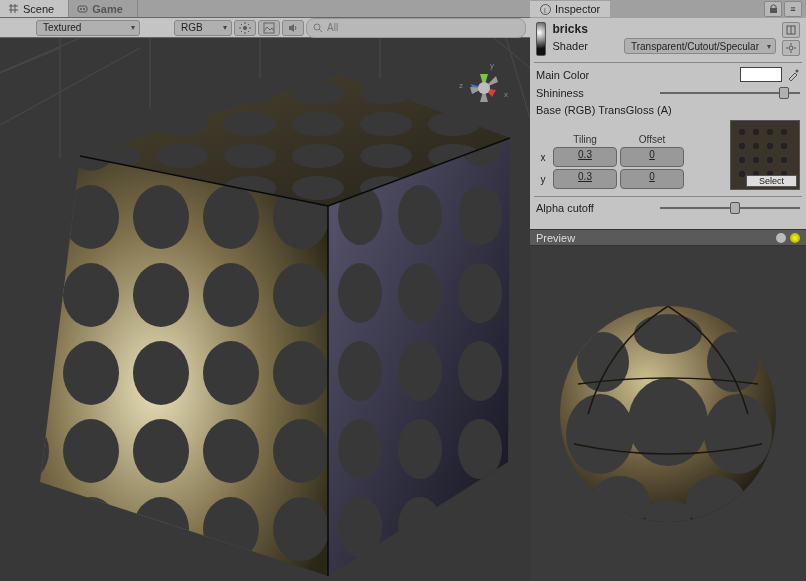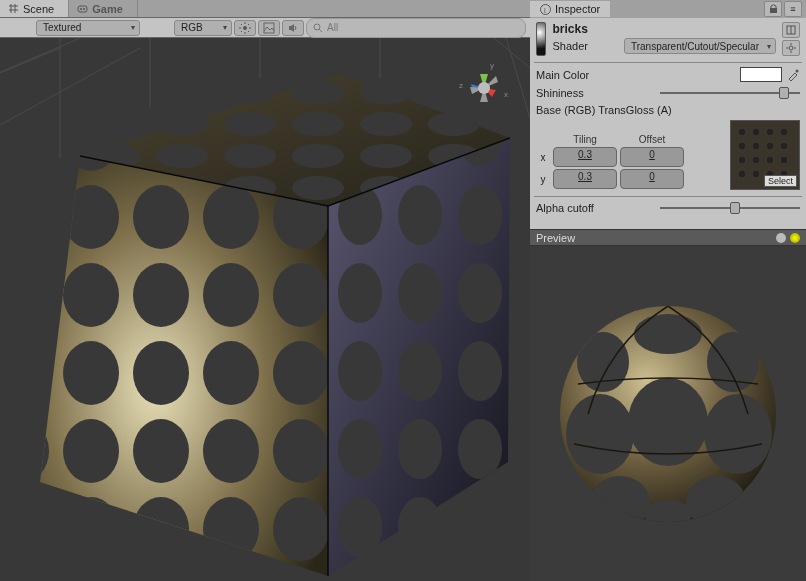--- a/index.html
+++ b/index.html
@@ -45,21 +45,21 @@
 .eyedrop { width: 14px; height: 14px; }
 .slider { flex: 1; height: 14px; position: relative; display: flex; align-items: center; }
 .slider-track { flex: 1; height: 2px; background: #666; }
 .slider-thumb { width: 10px; height: 12px; background: #b0b0b0; border: 1px solid #555; border-radius: 2px; position: absolute; top: 1px; }
 .tex-section { display: flex; gap: 10px; padding: 2px 6px 4px 6px; text-align: center; }
 .tiling-grid { display: grid; grid-template-columns: 14px 64px 64px; gap: 2px 3px; font-size: 10px; align-items: center; margin-top: 14px; }
 .tiling-head { font-size: 10px; color: #333; }
 .numfield { background: #999; border: 1px solid #666; border-radius: 4px; padding: 1px 3px; height: 20px; font-size: 10px; text-decoration: underline; }
 .tex-thumb { width: 70px; height: 70px; background: #3a342a; border: 1px solid #555; position: relative; }
 .tex-thumb .dots { position: absolute; inset: 4px; background-image: radial-gradient(circle, #222 30%, transparent 32%); background-size: 14px 14px; }
-.tex-select { position: absolute; right: 2px; bottom: 2px; background: #ddd; color: #222; font-size: 9px; padding: 0 3px; border: 1px solid #555; }
+.tex-select { position: absolute; right: 2px; bottom: 2px; background: #ddd; color: #222; font-size: 9px; padding: 0 12px; border: 1px solid #555; }
 .preview-hdr { height: 17px; background: #5a5a5a; color: #ddd; font-size: 11px; display: flex; align-items: center; padding: 0 6px; border-top: 1px solid #333; border-bottom: 1px solid #333; }
 .preview-hdr .sp { margin-left: auto; display: flex; gap: 4px; }
 .circ { width: 10px; height: 10px; border-radius: 50%; }
 .circ.light { background: #bbb; }
 .circ.yel { background: radial-gradient(#ff0,#990); }
 .preview { flex: 1; background: #3b3b3b; display: flex; align-items: center; justify-content: center; position: relative; }
 </style>
 </head>
 <body>
 

